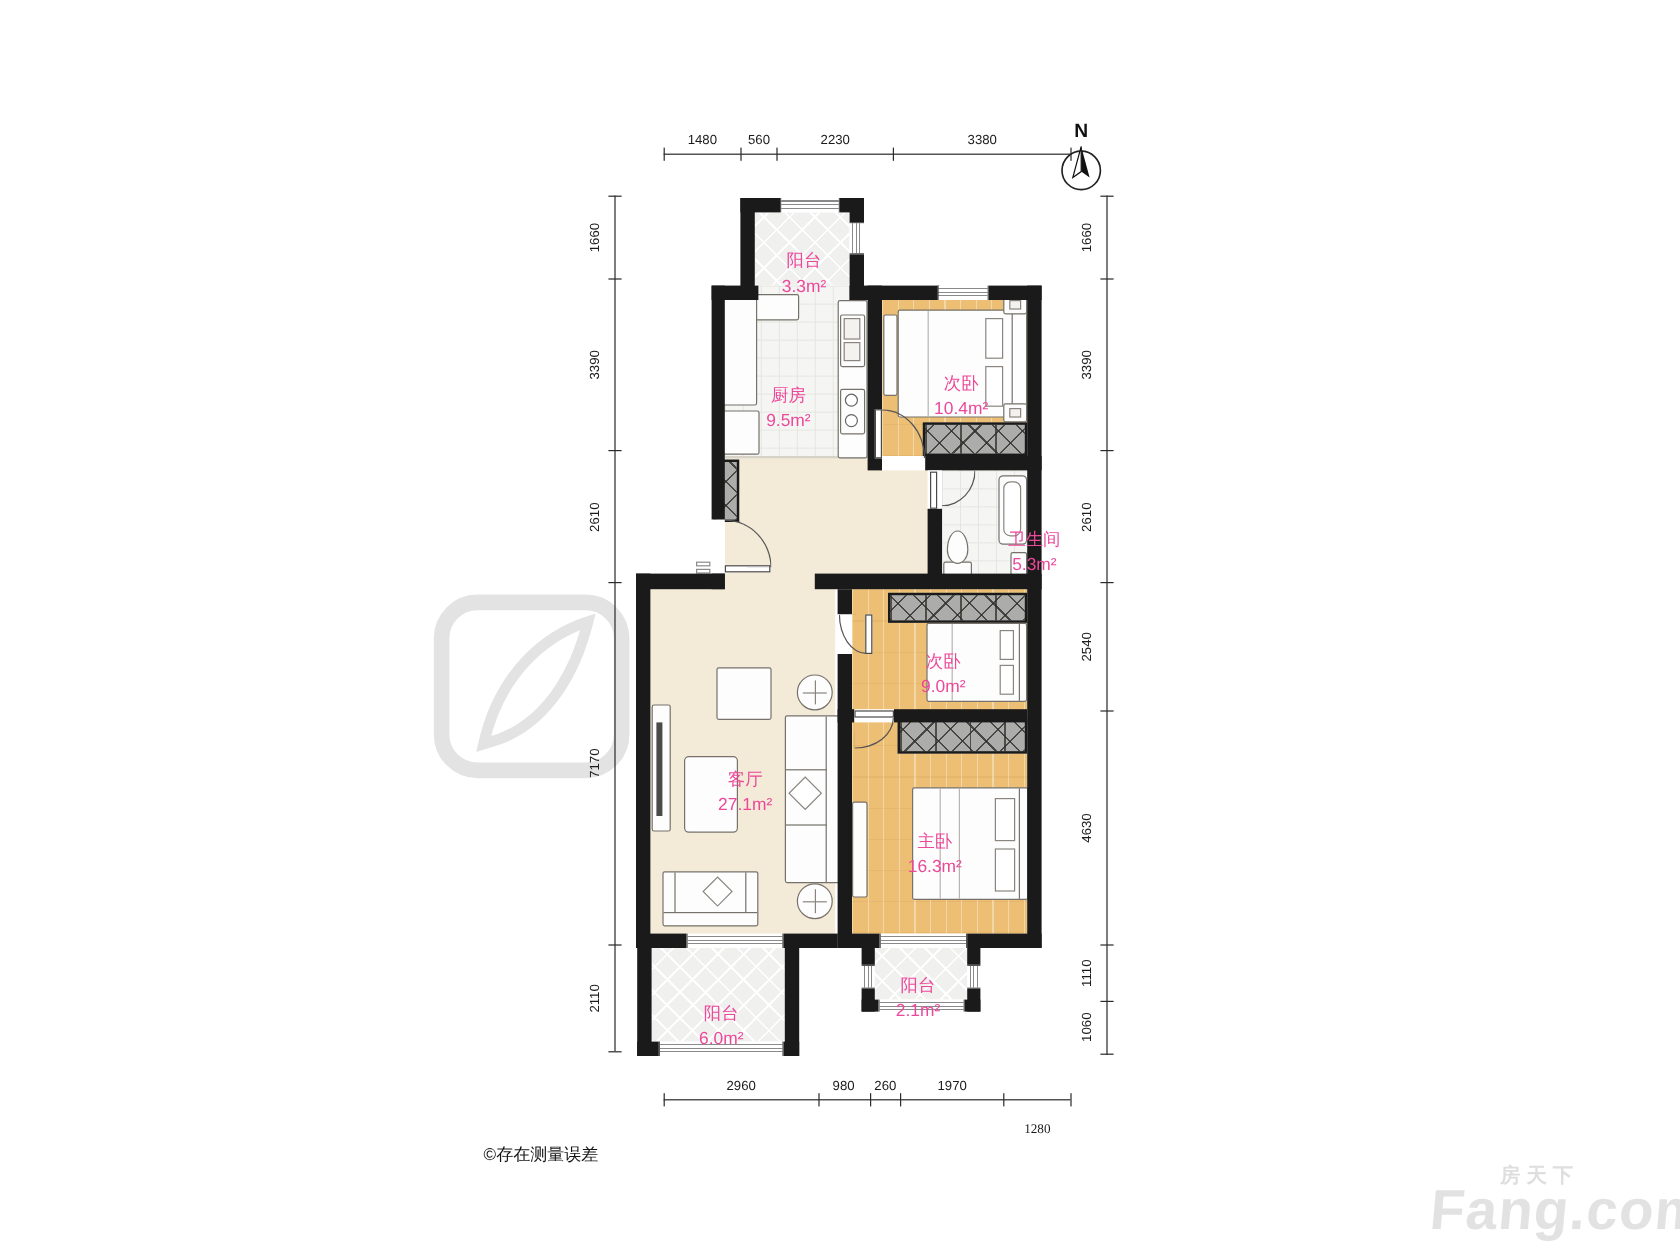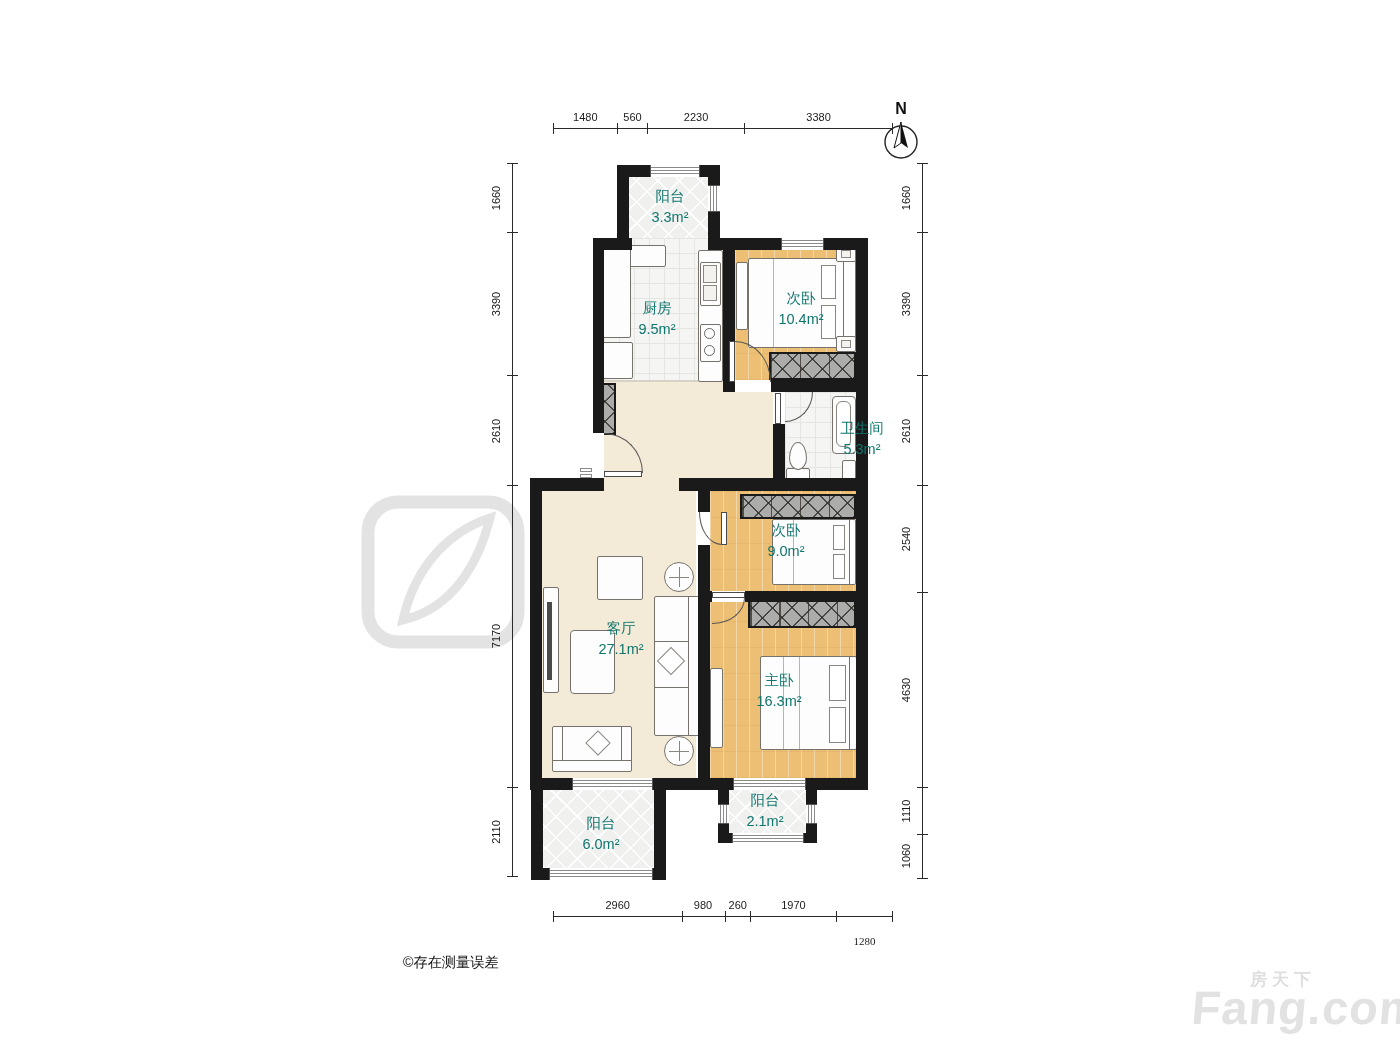--- a/index.html
+++ b/index.html
@@ -29,21 +29,21 @@
   .arc.tr{border-top-width:1.4px;border-right-width:1.4px;border-top-right-radius:100%;}
   .arc.bl{border-bottom-width:1.4px;border-left-width:1.4px;border-bottom-left-radius:100%;}
   .arc.br{border-bottom-width:1.4px;border-right-width:1.4px;border-bottom-right-radius:100%;}
   
   .f{background:#FDFDFD;border:1.3px solid #76726B;border-radius:2px;}
   .fi{background:#F4F2EE;border:1px solid #8a867f;}
   .xp{background-color:#ACACAA;background-image:repeating-linear-gradient(45deg,rgba(45,45,42,.8) 0 1.3px,transparent 1.3px 14px),repeating-linear-gradient(-45deg,rgba(45,45,42,.8) 0 1.3px,transparent 1.3px 14px),repeating-linear-gradient(90deg,#504D47 0 1.5px,transparent 1.5px 29px);border:2px solid #1A1A1A;}
   .circ{border-radius:50%;}
   .burner{width:11px;height:11px;border:1.2px solid #666;border-radius:50%;background:#fff;}
   
-  .rlabel{position:absolute;transform:translateX(-50%);text-align:center;font-size:14.5px;color:#0f766e;line-height:21px;font-weight:500;white-space:nowrap;}
+  .rlabel{position:absolute;transform:translateX(-50%);text-align:center;font-size:14.5px;color:#ec4899;line-height:21px;font-weight:500;white-space:nowrap;margin-top:22px;}
   .rlabel span{display:block;}
   
   .dimline{background:#2a2a2a;position:absolute;}
   .dimtick{background:#2a2a2a;position:absolute;}
   .dimlab{position:absolute;font-size:11px;color:#1b1b1b;white-space:nowrap;}
   
   #note{position:absolute;left:403px;top:953px;display:flex;gap:26px;font-size:14.2px;color:#141414;}
   
   #fanglogo{position:absolute;left:1192px;top:968px;width:205px;height:75px;}
 </style>

